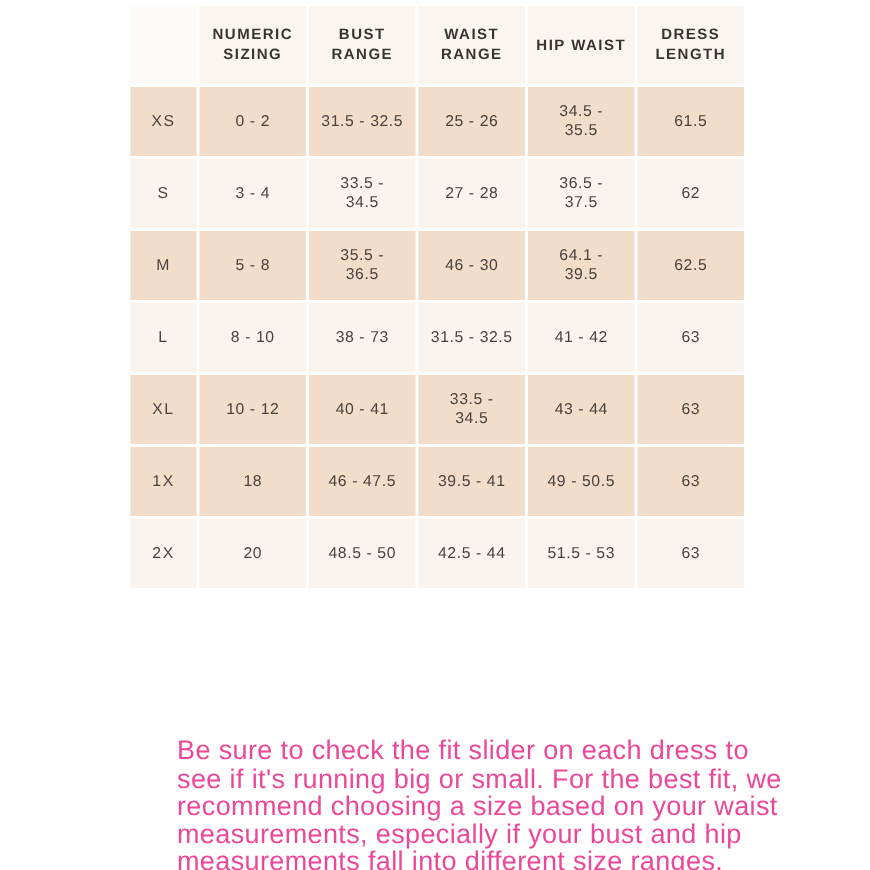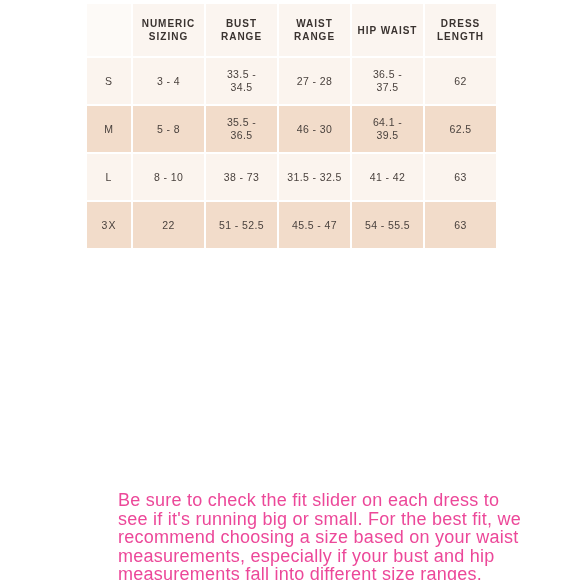--- a/index.html
+++ b/index.html
@@ -94,20 +94,29 @@
 RANGE</th>
         <th>WAIST
 RANGE</th>
         <th>HIP
 WAIST</th>
         <th>DRESS
 LENGTH</th>
       </tr>
     </thead>
     <tbody>
+      <tr class="row-dark">
+        <td class="size-cell">XS</td>
+        <td>0 - 2</td>
+        <td>31.5 - 32.5</td>
+        <td>25 - 26</td>
+        <td>34.5 -
+35.5</td>
+        <td>61.5</td>
+      </tr>
       <tr class="row-light">
         <td class="size-cell">S</td>
         <td>3 - 4</td>
         <td>33.5 -
 34.5</td>
         <td>27 - 28</td>
         <td>36.5 -
 37.5</td>
         <td>62</td>
       </tr>
@@ -123,25 +132,42 @@
       </tr>
       <tr class="row-light">
         <td class="size-cell">L</td>
         <td>8 - 10</td>
         <td>38 - 73</td>
         <td>31.5 - 32.5</td>
         <td>41 - 42</td>
         <td>63</td>
       </tr>
       <tr class="row-dark">
-        <td class="size-cell">3X</td>
-        <td>22</td>
-        <td>51 - 52.5</td>
-        <td>45.5 - 47</td>
-        <td>54 - 55.5</td>
+        <td class="size-cell">XL</td>
+        <td>10 - 12</td>
+        <td>40 - 41</td>
+        <td>33.5 -
+34.5</td>
+        <td>43 - 44</td>
+        <td>63</td>
+      </tr>
+      <tr class="row-dark">
+        <td class="size-cell">1X</td>
+        <td>18</td>
+        <td>46 - 47.5</td>
+        <td>39.5 - 41</td>
+        <td>49 - 50.5</td>
+        <td>63</td>
+      </tr>
+      <tr class="row-light">
+        <td class="size-cell">2X</td>
+        <td>20</td>
+        <td>48.5 - 50</td>
+        <td>42.5 - 44</td>
+        <td>51.5 - 53</td>
         <td>63</td>
       </tr>
     </tbody>
   </table>
 
   <p class="footnote">Be sure to check the fit slider on each dress to see if it's running big or small. For the best fit, we recommend choosing a size based on your waist measurements, especially if your bust and hip measurements fall into different size ranges.</p>
 
 </div>
 
 </body></html>

